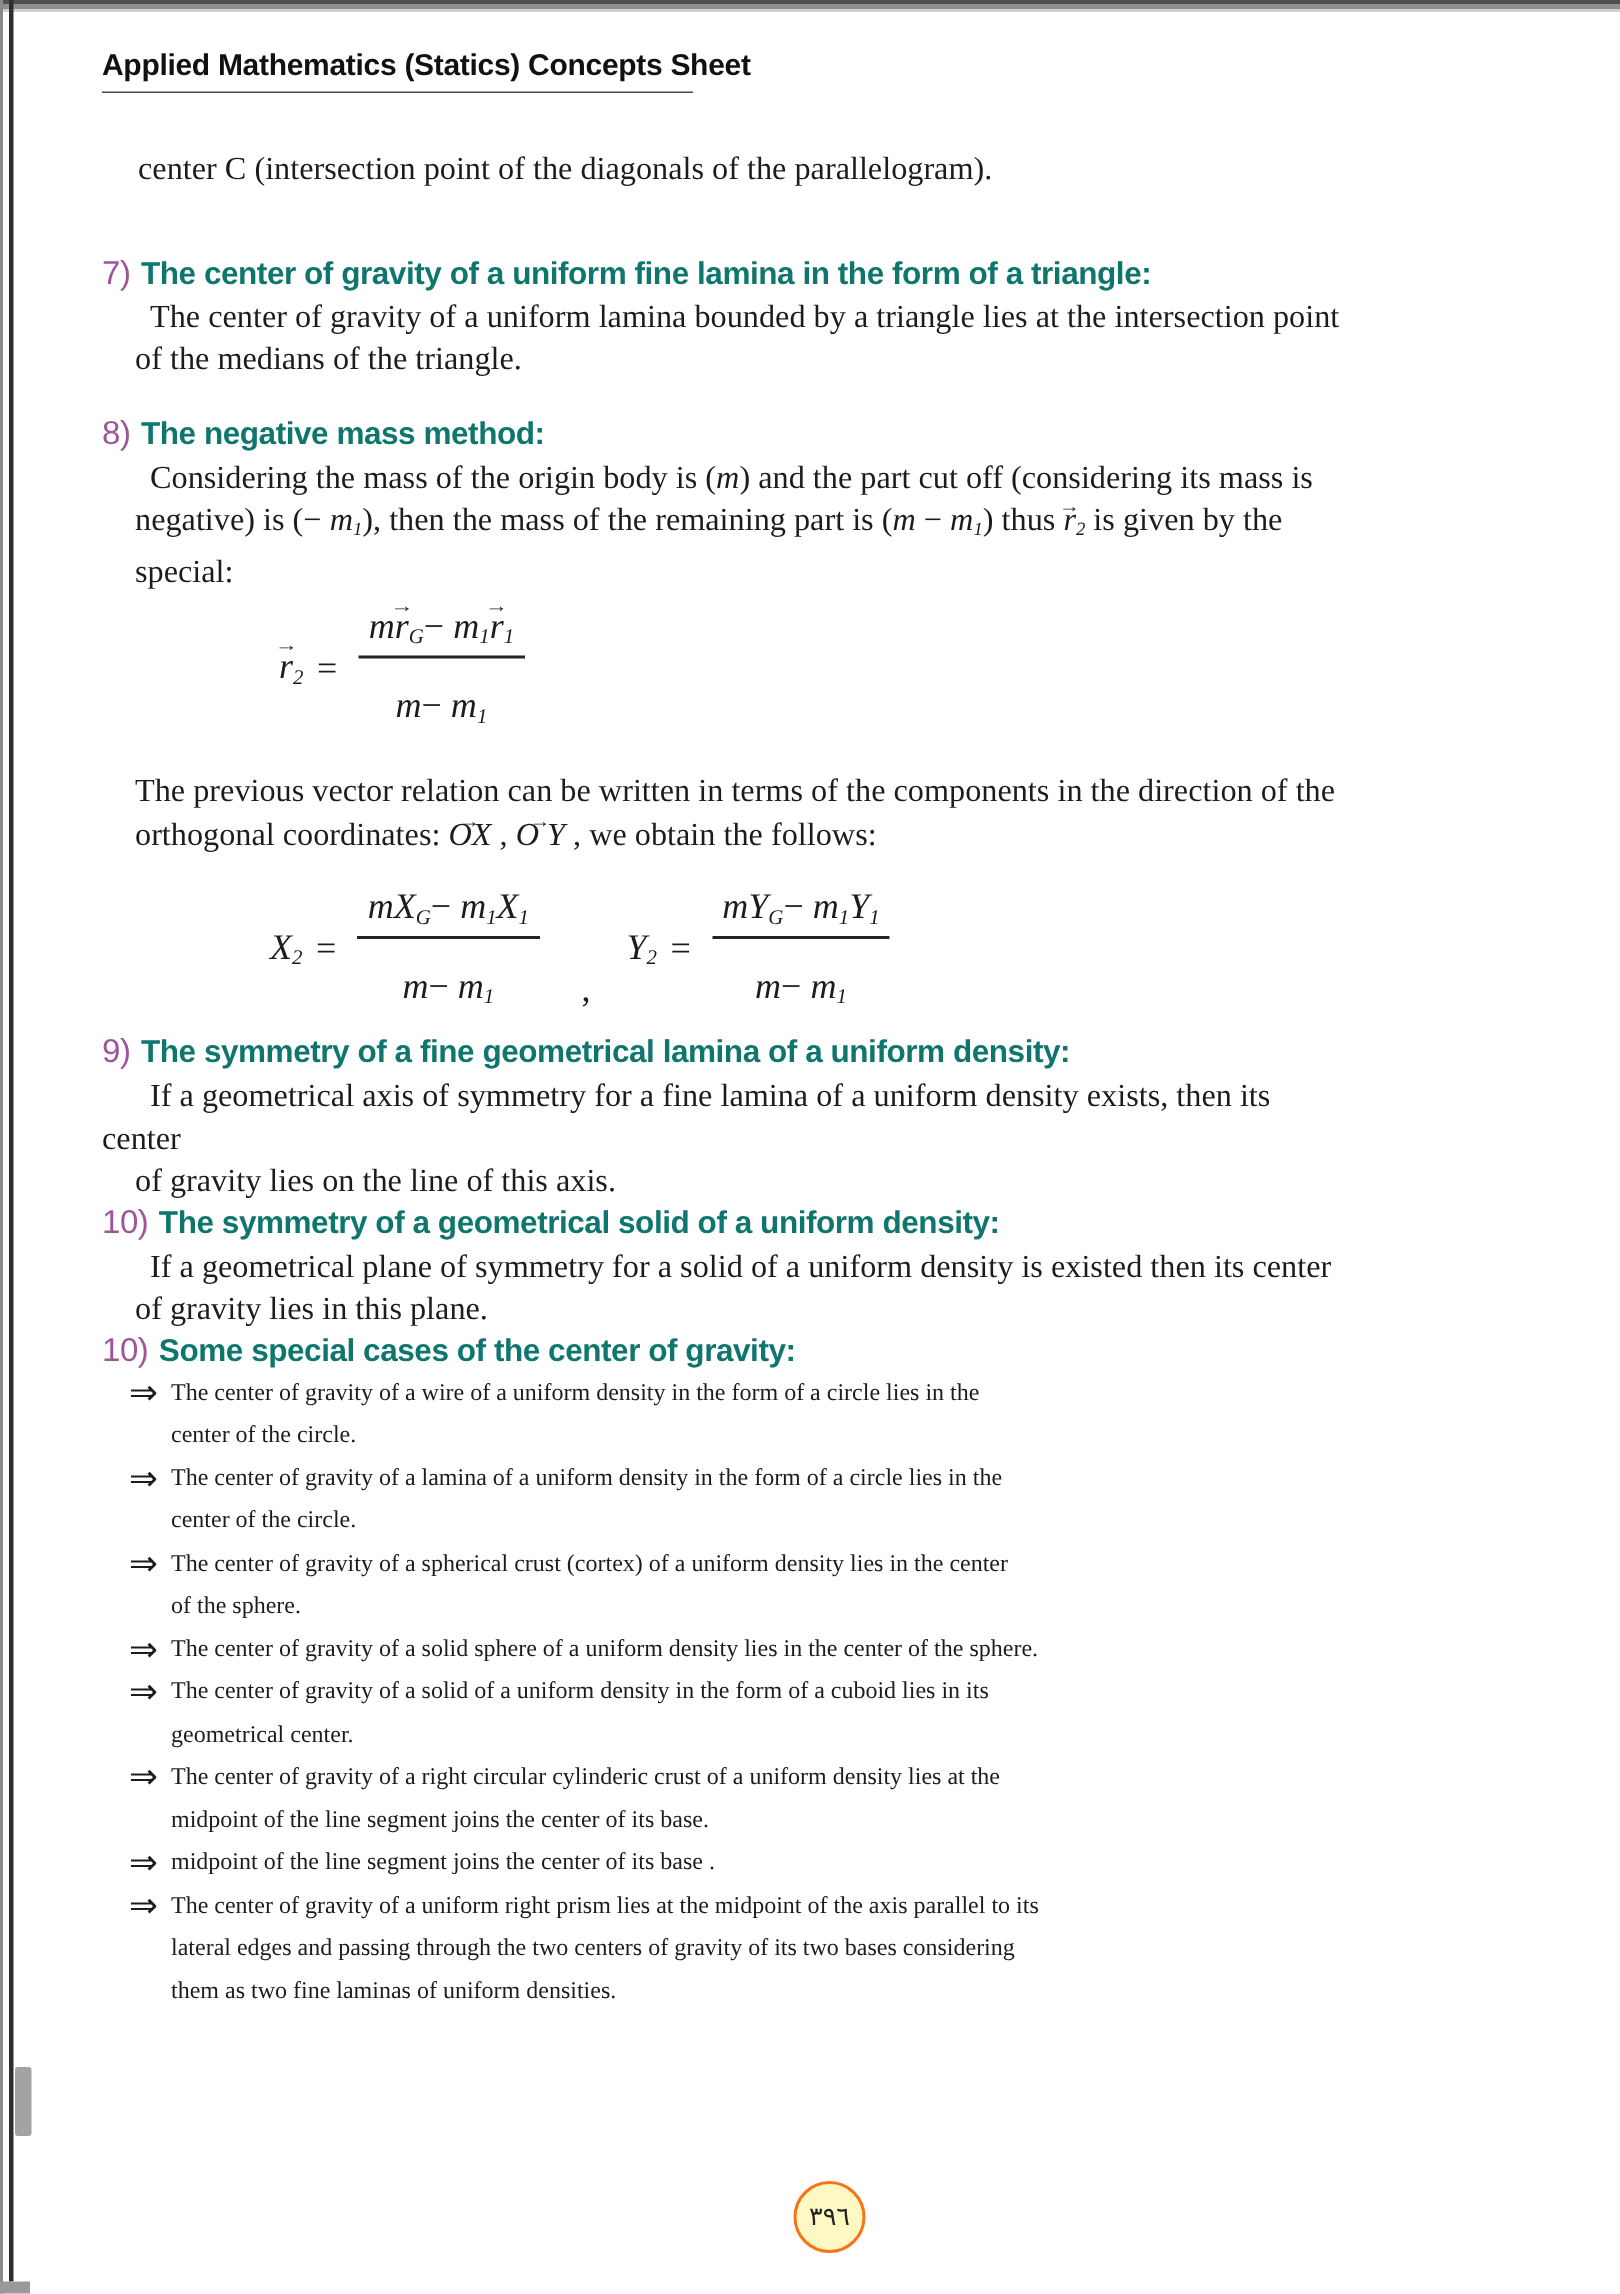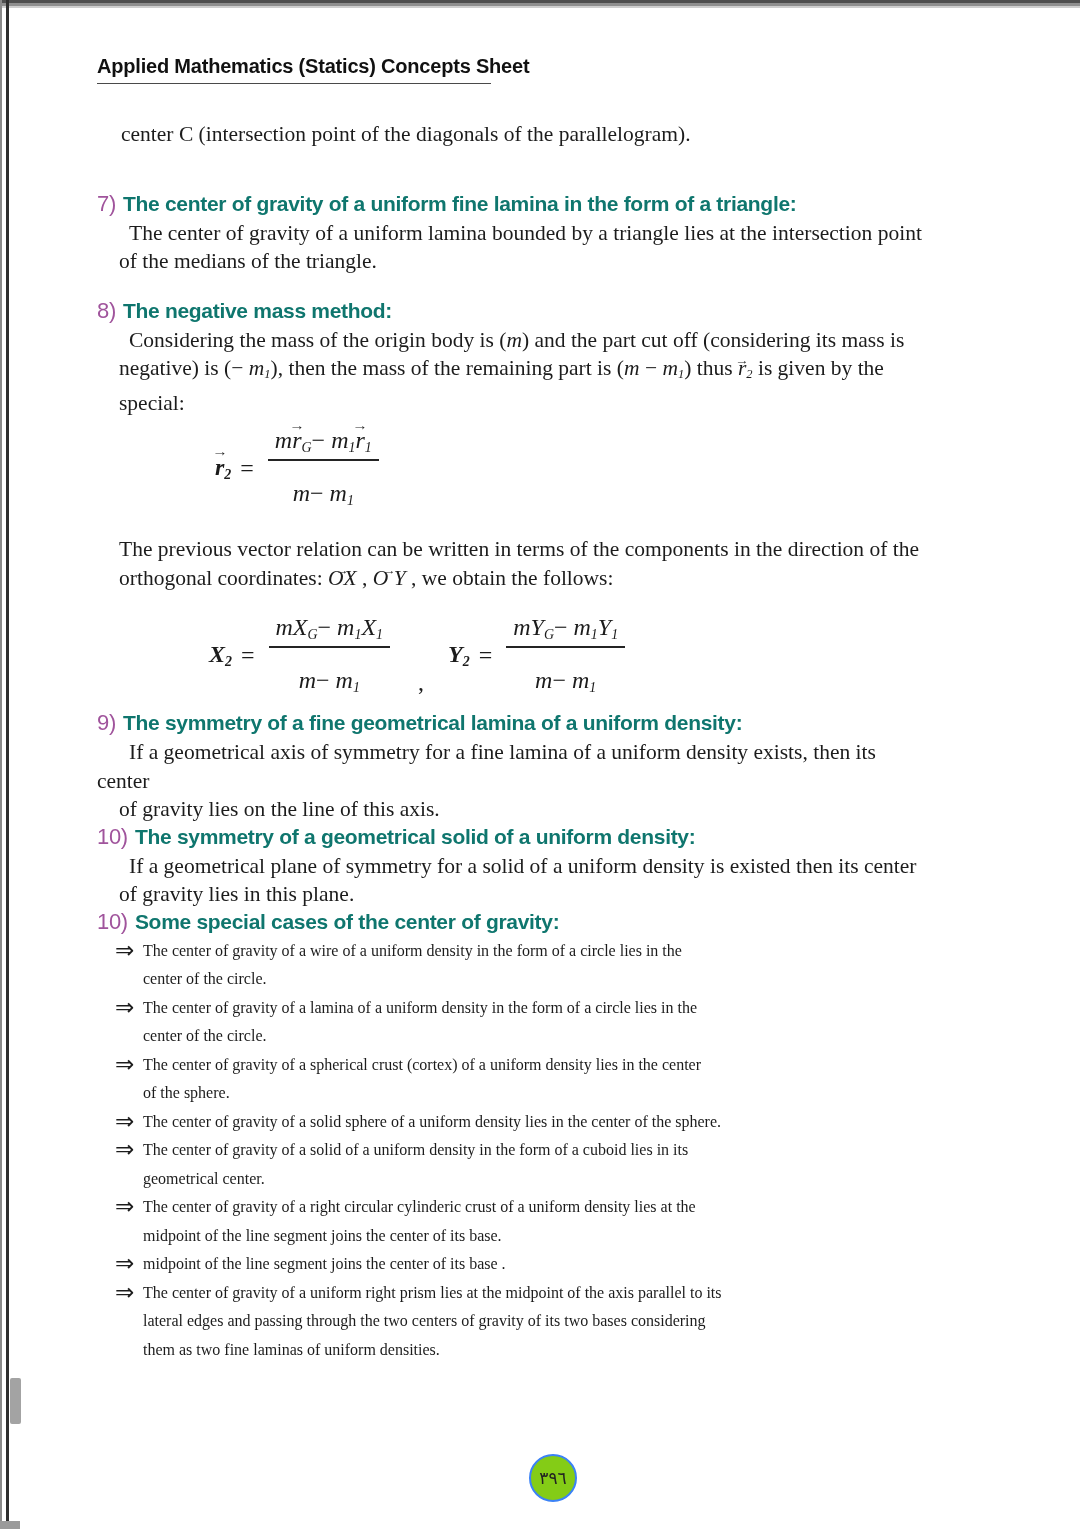--- a/index.html
+++ b/index.html
@@ -8,21 +8,21 @@
     font-family:"Liberation Serif",serif;color:#1c1c1c;overflow:hidden;
   }
   
   .top-band{position:absolute;top:0;left:0;right:0;height:8px;
     background:linear-gradient(to bottom,#4f4f4f 0,#4f4f4f 3px,#8f8f8f 3px,#8f8f8f 6px,#cfcfcf 6px,#cfcfcf 8px);}
   .edge-l1{position:absolute;left:0;top:0;width:2px;height:1529px;background:#8a8a8a;}
   .edge-l2{position:absolute;left:6px;top:0;width:3px;height:1521px;background:#2e2e2e;}
   .blob{position:absolute;left:10px;top:1378px;width:11px;height:46px;background:#a3a3a3;border-radius:2px;}
   .corner{position:absolute;left:0;top:1521px;width:20px;height:8px;background:#9a9a9a;}
 
-  .page{position:absolute;top:8px;left:0;width:912px;box-sizing:border-box;padding:0 60px 0 97px;margin-top:22px;}
+  .page{position:absolute;top:8px;left:0;width:912px;box-sizing:border-box;padding:0 60px 0 68px;}
 
   .sheet-title{font-family:"Liberation Sans",sans-serif;font-weight:bold;font-size:20px;
     letter-spacing:-0.2px;color:#111;margin:25px 0 0 0;}
   .header-rule{width:394px;border-bottom:1.6px solid #4a4a4a;margin-top:5px;}
 
   .intro{margin:36px 0 0 24px;font-size:21.5px;white-space:pre;}
 
   .sec-head{display:flex;align-items:baseline;gap:7px;
     font-family:"Liberation Sans",sans-serif;font-size:21px;letter-spacing:-0.3px;}
   .sec-num{color:#a0549c;font-weight:400;font-size:22px;flex:none;}
@@ -37,21 +37,21 @@
   .sec8{margin-top:22px;}
   .sec9{margin-top:14px;}
   .sec10{margin-top:0;}
   .sec11{margin-top:0;}
   .sec-head{margin-bottom:2px;}
 
   
   .eq-row{display:flex;align-items:center;font-size:24px;}
   .eq-r2{margin:10px 0 0 118px;}
   .eq-xy{margin:22px 0 0 112px;}
-  .f-lhs{white-space:pre;margin-right:9px;font-weight:bold;}
+  .f-lhs{white-space:pre;margin-right:9px;}
   .eq-sign{margin:0 10px 0 0;font-style:normal;}
   .frac{display:inline-flex;flex-direction:column;align-items:center;margin:0 4px;gap:16px;}
   .f-num{padding:0 7px 3px 7px;border-bottom:2px solid #242424;white-space:pre;}
   .f-den{padding-top:3px;white-space:pre;}
   .xy-comma{margin:0 24px;align-self:flex-end;font-size:24px;}
 
   .tk-t{font-style:normal;}
   .tk-v{font-style:italic;}
   .tk-s{font-style:italic;font-size:0.58em;vertical-align:-0.28em;letter-spacing:0;}
   .tk-vec{position:relative;display:inline-block;font-style:italic;}
@@ -61,21 +61,21 @@
   
   .bullets{margin-top:2px;}
   .b-item{display:flex;align-items:flex-start;margin-left:18px;}
   .b-marker{flex:none;width:28px;font-size:23px;line-height:28.5px;
     font-family:"Liberation Serif","DejaVu Sans",serif;}
   .b-lines{flex:1;}
   .b-line{font-size:16px;line-height:28.5px;white-space:pre;}
 
   
   .page-circle{position:absolute;left:529px;top:1454px;width:44px;height:44px;border-radius:50%;
-    border:2px solid #3b82f6;display:flex;align-items:center;justify-content:center;background:#84cc16;}
+    border:2px solid #f97316;display:flex;align-items:center;justify-content:center;background:#fef9c3;}
   .page-circle span{font-family:"DejaVu Sans",sans-serif;font-size:17px;color:#222;}
 </style>
 </head>
 <body>
 
 <div class="top-band"></div>
 <div class="edge-l1"></div>
 <div class="edge-l2"></div>
 <div class="blob"></div>
 <div class="corner"></div>

